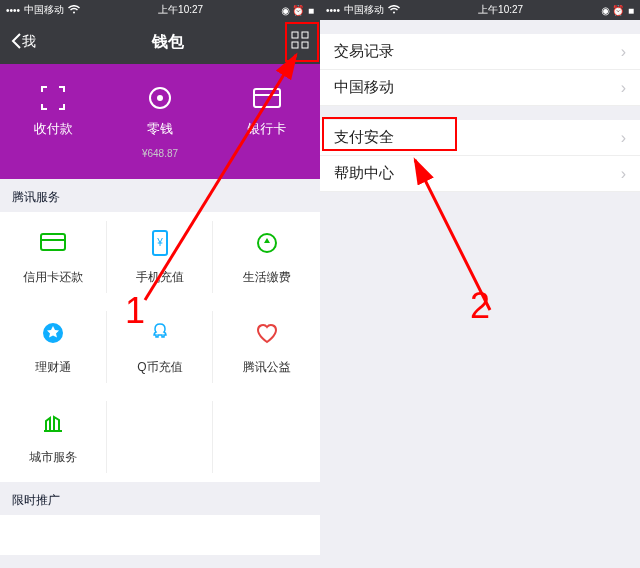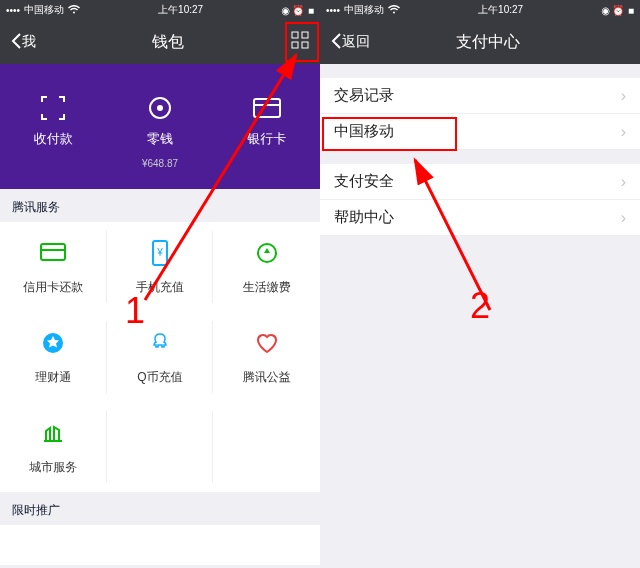--- a/index.html
+++ b/index.html
@@ -2,24 +2,24 @@
 <html><head>
 <meta charset="utf-8">
 <style>
   * { box-sizing: border-box; margin: 0; padding: 0; }
   body { font-family: -apple-system, "Helvetica Neue", Arial, sans-serif; background: #fff; width: 640px; height: 568px; overflow: hidden; position: relative; }
   .container { display: flex; width: 640px; height: 568px; }
   .phone { width: 320px; height: 568px; position: relative; overflow: hidden; background: #efeff4; }
   .statusbar { height: 20px; background: #393a3f; color: #fff; font-size: 10px; display: flex; align-items: center; justify-content: space-between; padding: 0 6px; }
   .statusbar .left, .statusbar .right { display: flex; align-items: center; gap: 4px; }
   .nav { height: 44px; background: #393a3f; color: #fff; display: flex; align-items: center; justify-content: space-between; padding: 0 10px; font-size: 16px; position: relative; }
-  .nav .title { position: absolute; left: 16px; right: 0; text-align: center; font-weight: 400; }
+  .nav .title { position: absolute; left: 16px; right: 0; text-align: center; font-weight: 700; }
   .nav .back { display: flex; align-items: center; font-size: 14px; z-index: 1; }
   .nav .more { z-index: 1; display: flex; align-items: center; }
-  .dark-panel { background: #4c1d95; color: #fff; padding: 28px 0 20px; display: flex; }
+  .dark-panel { background: #a21caf; color: #fff; padding: 18px 0 20px; display: flex; }
   .dark-panel .col { flex: 1; text-align: center; }
   .dark-panel .icon { font-size: 26px; height: 32px; display: flex; align-items: center; justify-content: center; }
   .dark-panel .label { font-size: 13px; margin-top: 6px; }
   .dark-panel .sub { font-size: 10px; color: #c7c8ca; margin-top: 10px; }
   .section-title { font-size: 12px; color: #0f172a; padding: 10px 12px 6px; }
   .grid { background: #fff; display: flex; flex-wrap: wrap; }
   .cell { width: 33.333%; height: 90px; display: flex; flex-direction: column; align-items: center; justify-content: center; position: relative; }
   .cell::after { content: ""; position: absolute; right: 0; top: 10%; height: 80%; width: 1px; background: #eee; }
   .cell:nth-child(3n)::after { display: none; }
   .cell .icon { font-size: 24px; height: 28px; display: flex; align-items: center; justify-content: center; }
@@ -186,32 +186,20 @@
           <svg width="12" height="9" viewBox="0 0 12 9">
               <path d="M6 8.5a1 1 0 100-2 1 1 0 000 2zm-3-3a4.2 4.2 0 016 0l1-1a5.6 5.6 0 00-8 0zm-2-2a7 7 0 0110 0l1-1a8.4 8.4 0 00-12 0z" fill="#fff"></path>
             </svg>
         </span>
       </div>
       <div>上午10:27</div>
       <div class="right">
         <span>◉ ⏰ ■</span>
       </div>
     </div>
-    <div class="nav">
-      <div class="back">
-        <span>
-          <svg width="12" height="18" viewBox="0 0 12 18">
-              <path d="M10 2L3 9l7 7" stroke="#fff" stroke-width="2" fill="none"></path>
-            </svg>
-        </span>
-        <span>返回</span>
-      </div>
-      <div class="title">支付中心</div>
-      <div class="more" style="width:20px"></div>
-    </div>
 
     <div class="gap"></div>
     <div class="list">
       <div class="list-item">
         <span>交易记录</span>
         <span class="chev">›</span>
       </div>
       <div class="list-item">
         <span>中国移动</span>
         <span class="chev">›</span>

